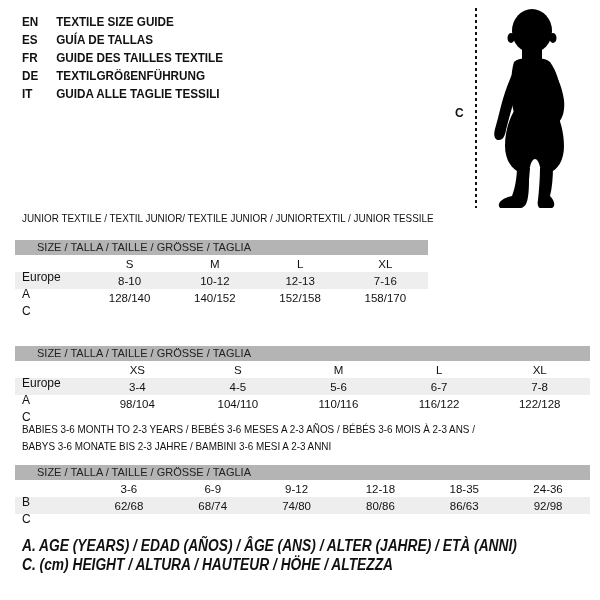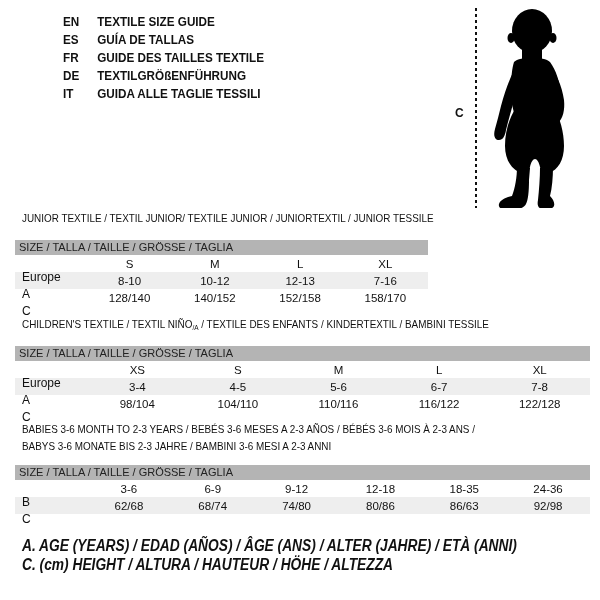--- a/index.html
+++ b/index.html
@@ -3,39 +3,39 @@
 <meta charset="utf-8">
 <style>
   html,body { margin:0; padding:0; background:#fff; }
   .canvas {
     position:relative; width:600px; height:600px; background:#ffffff;
     font-family:"Liberation Sans", sans-serif; color:#111; overflow:hidden;
   }
   .cond { transform:scaleX(0.86); transform-origin:0 50%; white-space:nowrap; display:block; }
 
   
-  .lang-block { position:absolute; left:22px; top:12px;margin-left:41px; }
+  .lang-block { position:absolute; left:22px; top:12px; }
   .lang-row { display:flex; height:18px; align-items:center; transform:scaleX(0.9); transform-origin:0 50%; }
   .lang-code { width:38px; font-weight:bold; font-size:13px; }
   .lang-label { font-weight:bold; font-size:13px; white-space:nowrap; }
 
   
   .dash-line { position:absolute; left:475px; top:8px; width:2px; height:200px;
     background:repeating-linear-gradient(to bottom, #111 0 3px, transparent 3px 6px); }
   .height-c { position:absolute; left:455px; top:106px; font-weight:bold; font-size:12px; }
   .baby { position:absolute; left:486px; top:8px; width:94px; height:200px; }
 
   
   .tbl-title { position:absolute; left:22px; font-weight:normal; font-size:11.5px; }
   .sub { font-size:7.5px; vertical-align:-2px; }
 
   
   .tbl { position:absolute; left:15px; }
   .bar { height:15px; line-height:15px; background:#b4b4b4; color:#222;
-         font-size:11px; padding-left:4px; white-space:nowrap; overflow:hidden; }
+         font-size:11px; padding-left:22px; white-space:nowrap; overflow:hidden; }
   .row { display:flex; height:17px; align-items:center; font-size:11.5px; }
   .row.stripe { background:#eeeeee; }
   .lbl { width:65px; padding-left:7px; text-align:left; font-size:12px;margin-top:27px; }
   .val { flex:1; text-align:center; }
 
   
   .footnotes { position:absolute; left:22px; top:536px; }
   .footnote { height:19px; line-height:19px; font-weight:bold; font-size:16px;font-style:italic; }
 </style>
 </head>
@@ -104,23 +104,20 @@
     </div>
     <div class="row">
       <div class="lbl">C</div>
       <div class="val">128/140</div>
       <div class="val">140/152</div>
       <div class="val">152/158</div>
       <div class="val">158/170</div>
     </div>
   </div>
 
-  <div class="tbl-title" style="top:318px;">
-    <span class="cond"><span>CHILDREN'S TEXTILE / TEXTIL NIÑO</span><span class="sub">/A</span><span> / TEXTILE DES ENFANTS / KINDERTEXTIL / BAMBINI TESSILE</span></span>
-  </div>
   <div class="tbl" style="top:346px; width:575px;">
     <div class="bar">SIZE / TALLA / TAILLE / GRÖSSE / TAGLIA</div>
     <div class="row">
       <div class="lbl">Europe</div>
       <div class="val">XS</div>
       <div class="val">S</div>
       <div class="val">M</div>
       <div class="val">L</div>
       <div class="val">XL</div>
     </div>

